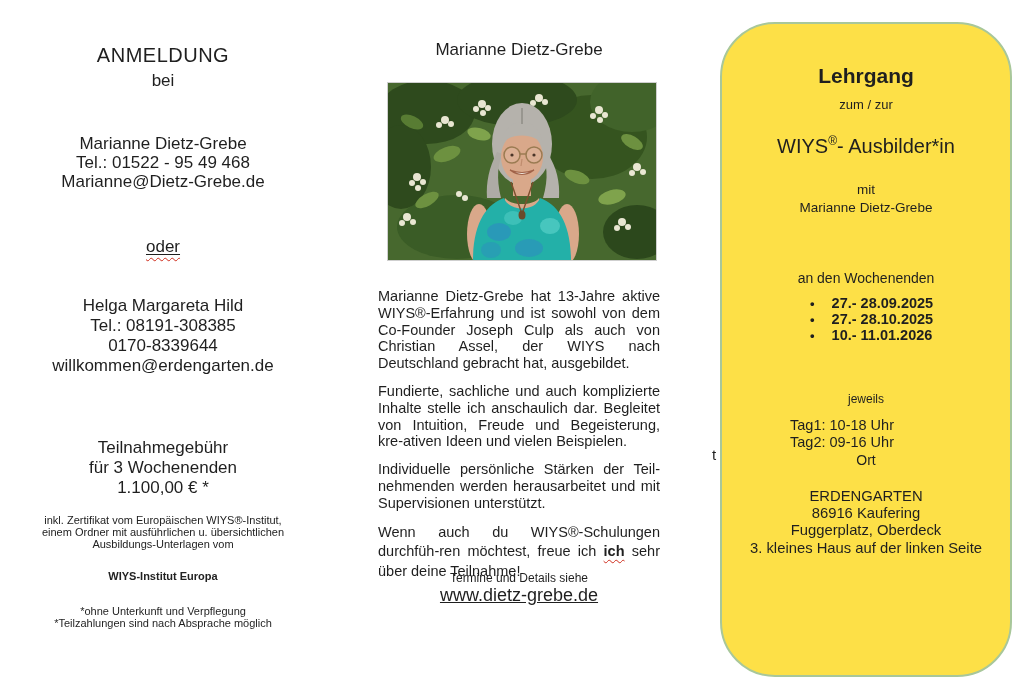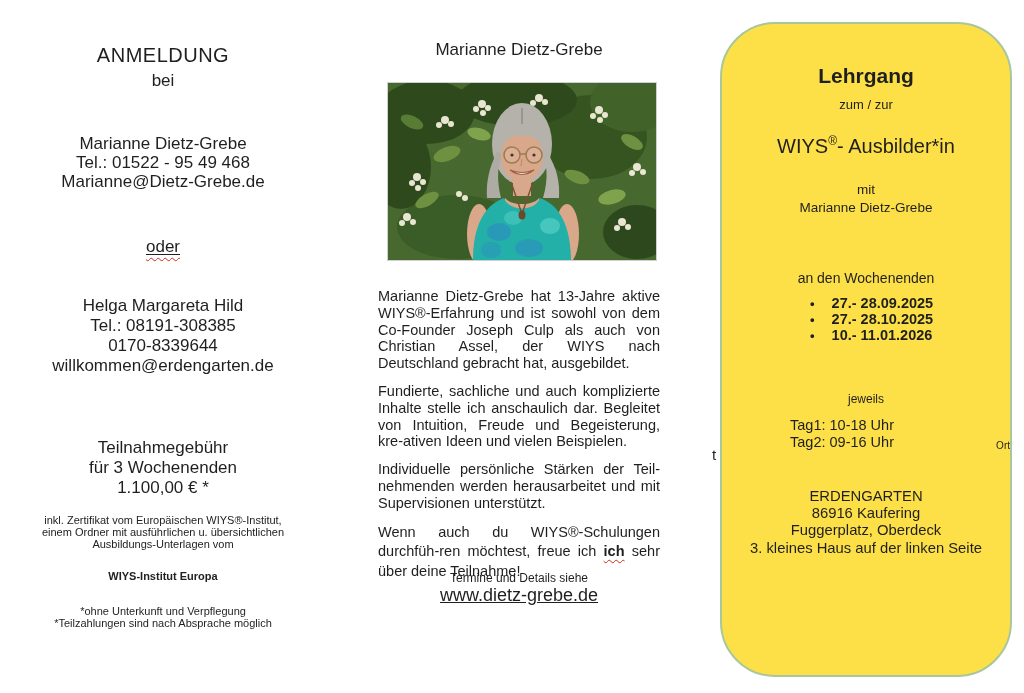--- a/index.html
+++ b/index.html
@@ -41,21 +41,21 @@
   .r-wiys{top:110px;font-size:20px;font-weight:normal;}
   .r-wiys sup{font-size:12px;vertical-align:super;}
   .r-mit{top:158px;font-size:13.5px;}
   .r-name{top:176px;font-size:13.5px;}
   .r-wochen{top:246px;font-size:14px;}
   .r-dates{position:absolute;left:88px;top:272px;}
   .date-row{display:flex;align-items:baseline;gap:17px;font-size:14.5px;font-weight:bold;line-height:15.8px;}
   .date-row .bullet{font-size:13px;}
   .r-jeweils{top:344px;font-size:12px;margin-top:24px;}
   .r-tags{position:absolute;left:68px;top:360px;font-size:14.5px;line-height:16.5px;text-align:left;margin-top:33px;}
-  .r-ort{top:416px;font-size:10px;text-align:right;}
+  .r-ort{top:428px;font-size:14px;}
   .r-loc{top:464px;font-size:14.8px;line-height:17.2px;}
   .stray-t{left:712px;top:446px;font-size:15px;}
 </style>
 </head>
 <body>
 
 <div class="abs lblock l-title">ANMELDUNG</div>
 <div class="abs lblock l-bei">bei</div>
 
 <div class="abs lblock l-contact1">

